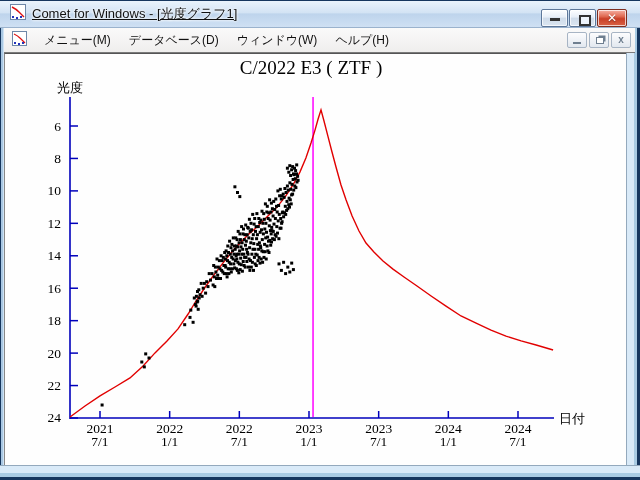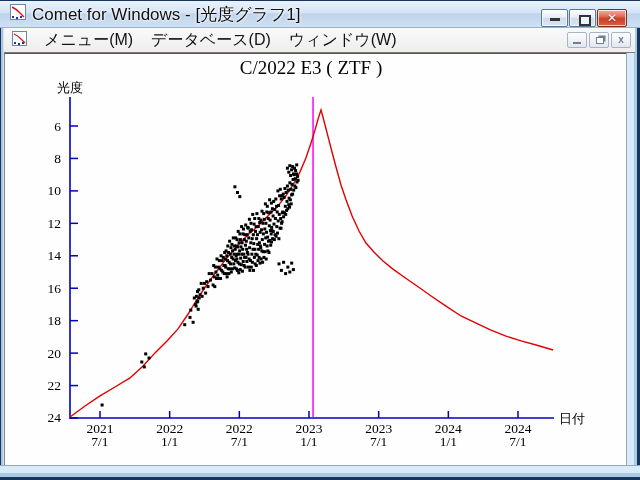--- a/index.html
+++ b/index.html
@@ -15,38 +15,38 @@
   .frame-right{position:absolute;right:0;top:28px;bottom:0;width:14px;
     background:linear-gradient(90deg,#93a9bd 0 1px,#d9eaf8 1px 8px,#a9cbe3 8px 11px,#16365e 11px);}
   .frame-bottom{position:absolute;left:0;right:0;bottom:0;height:15px;
     background:linear-gradient(180deg,#93a9bd 0 1px,#d9eaf8 1px 8px,#a9cbe3 8px 12px,#16365e 12px);}
   
   .titlebar{position:absolute;left:0;top:0;right:0;height:28px;
     background:linear-gradient(180deg,#eaf3fc 0,#d3e3f4 45%,#bed4ec 50%,#c6daf0 75%,#cfe0f3 100%);
     border-top:1px solid #16365e;border-bottom:1px solid #9ab2cd;box-sizing:border-box;
     display:flex;align-items:center;z-index:20;}
   .titlebar .app-icon{margin:0 6px 0 10px;flex:0 0 auto;}
-  .title-text{font-size:17px;color:#111;text-shadow:0 0 3px #fff,0 0 3px #fff;white-space:nowrap;}
+  .title-text{font-size:13px;color:#111;text-shadow:0 0 3px #fff,0 0 3px #fff;white-space:nowrap;text-decoration:underline;}
   .caption-buttons{position:absolute;right:13px;top:8px;display:flex;}
   .cap-btn{width:27px;height:18px;box-sizing:border-box;border:1px solid #5d7799;
     background:linear-gradient(180deg,#fdfeff 0,#e7eef7 45%,#cfdbe9 50%,#dbe6f2 100%);
     border-radius:2px;margin-left:1px;position:relative;box-shadow:inset 0 0 0 1px rgba(255,255,255,.7);}
   .cap-btn.close{width:30px;border:1px solid #7e2e20;
     background:linear-gradient(180deg,#f6b1a4 0,#e06b53 40%,#c93f27 55%,#d96245 100%);}
   .glyph-min{position:absolute;left:8px;bottom:5px;width:10px;height:3px;background:#333;}
   .glyph-restore{position:absolute;left:9px;top:5px;width:8px;height:7px;border:2px solid #333;background:#eef4fb;}
   .glyph-x{position:absolute;left:0;right:0;top:1px;text-align:center;color:#fff;
     font-weight:bold;font-size:12px;text-shadow:0 1px 1px #7e2e20;}
   
   .menubar{position:absolute;left:4px;right:5px;top:28px;height:25px;
     background:linear-gradient(180deg,#fafafa,#efeeed);
     border-bottom:1px solid #7a7a7a;box-sizing:border-box;
     display:flex;align-items:center;z-index:20;}
   .menubar .app-icon{margin:0 8px 0 8px;flex:0 0 auto;}
-  .menu-item{font-size:16px;color:#111;padding:3px 9px;white-space:nowrap;cursor:default;}
+  .menu-item{font-size:12px;color:#111;padding:3px 9px;white-space:nowrap;cursor:default;}
   .mdi-buttons{position:absolute;right:4px;top:4px;display:flex;}
   .mdi-btn{width:20px;height:16px;box-sizing:border-box;border:1px solid #a7b4c4;border-radius:2px;
     background:linear-gradient(180deg,#fdfdfe,#e2e8ef);margin-left:2px;position:relative;}
   .mdi-min{position:absolute;left:5px;bottom:3px;width:8px;height:2px;background:#6f7f90;}
   .mdi-restore{position:absolute;left:6px;top:4px;width:6px;height:5px;border:1px solid #6f7f90;background:#fff;box-shadow:2px -2px 0 -0.5px #6f7f90;}
   .mdi-x{position:absolute;left:0;right:0;top:1px;text-align:center;color:#6f7f90;font-size:10px;font-weight:bold;}
   
   .client{position:absolute;left:4px;top:53px;right:14px;bottom:15px;
     background:#fefefe;border-top:1px solid #555;border-left:1px solid #888;box-sizing:border-box;z-index:5;}
   #chart-svg{position:absolute;left:0;top:0;z-index:10;pointer-events:none;}
@@ -443,20 +443,21 @@
       <rect x="0.5" y="0.5" width="14" height="14" fill="#ffffff" stroke="#6d87a8"></rect>
       <path d="M2,3 Q5.5,4.5 8.5,7.5 T13,12" fill="none" stroke="#dd1111" stroke-width="1.3"></path>
       <rect x="2" y="11" width="2" height="2" fill="#2233bb"></rect>
       <rect x="6" y="12" width="2" height="2" fill="#2233bb"></rect>
       <rect x="10" y="11" width="2" height="2" fill="#2233bb"></rect>
     </svg>
   </span>
   <span class="menu-item">メニュー(M)</span>
   <span class="menu-item">データベース(D)</span>
   <span class="menu-item">ウィンドウ(W)</span>
+  <span class="menu-item">ヘルプ(H)</span>
   <div class="mdi-buttons">
     <div class="mdi-btn">
         <div class="mdi-min"></div>
       </div>
     <div class="mdi-btn">
         <div class="mdi-restore"></div>
       </div>
     <div class="mdi-btn">
         <div class="mdi-x">x</div>
       </div>

